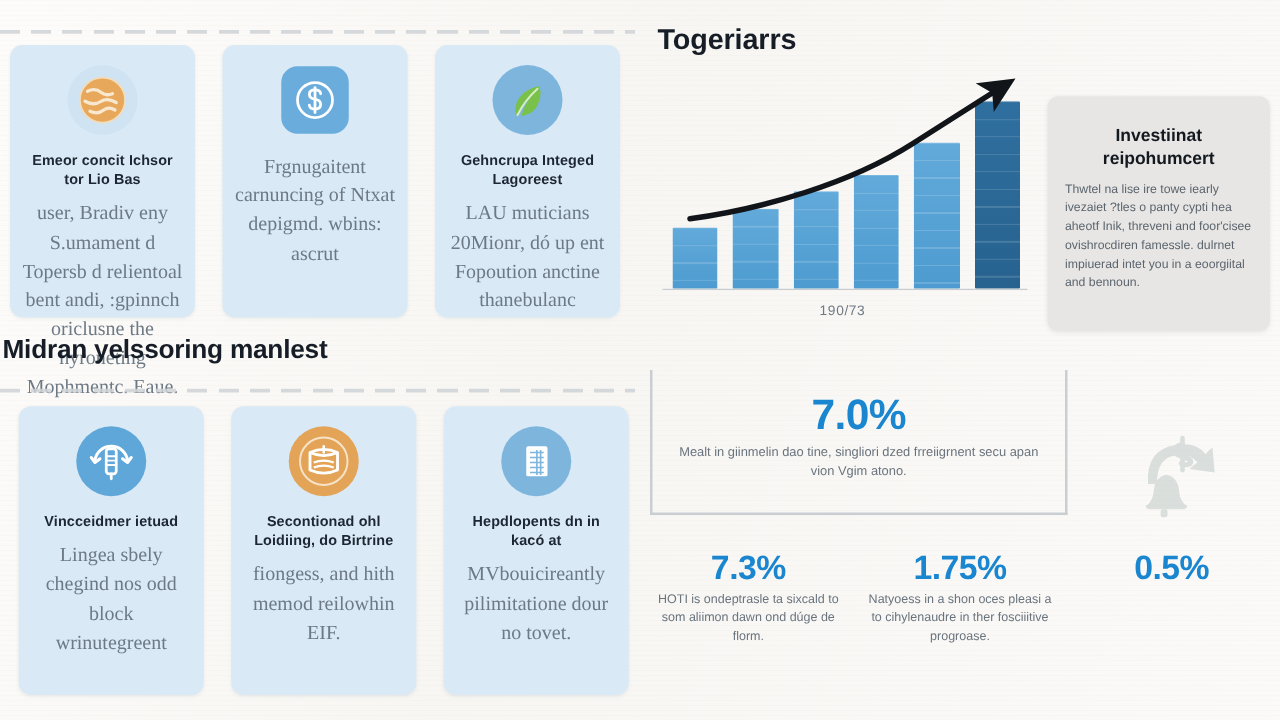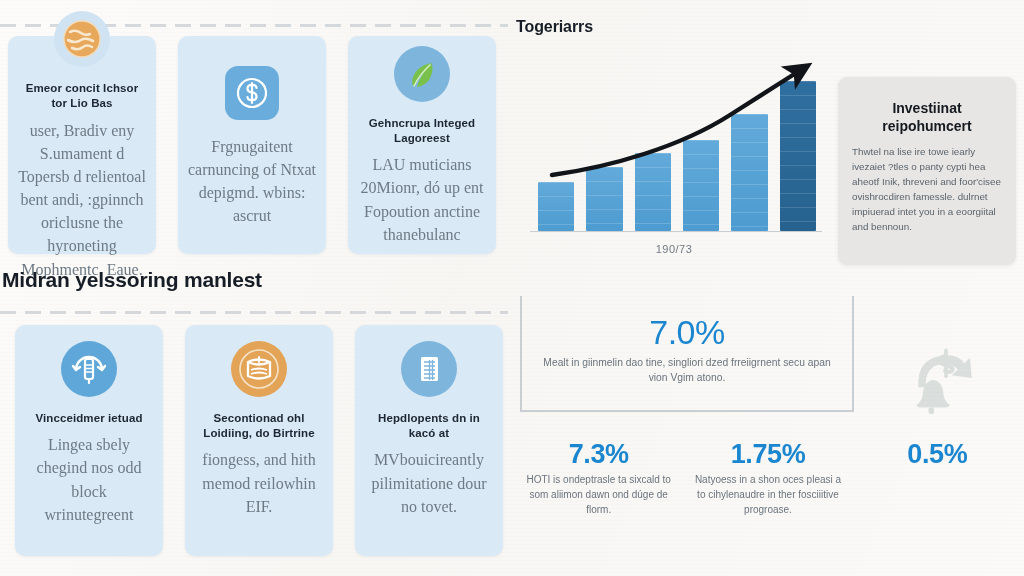--- a/index.html
+++ b/index.html
@@ -64,21 +64,21 @@
   .info-card {
     width: 148px;
     border-radius: 10px;
     background: #d9e9f5;
     padding: 16px 10px 14px;
     display: flex;
     flex-direction: column;
     align-items: center;
     box-shadow: 0 1px 3px rgba(70,90,110,0.08);
   }
-  #card-row-top .info-card { height: 218px; justify-content: center; }
+  #card-row-top .info-card { height: 218px; }
   #card-row-bottom .info-card { height: 231px; }
 
   .card-icon {
     width: 56px;
     height: 56px;
     margin-bottom: 14px;
     display: flex;
     align-items: center;
     justify-content: center;
     flex: none;
@@ -127,23 +127,23 @@
   #right-column {
     position: absolute;
     left: 508px;
     top: 0;
     width: 516px;
     height: 576px;
   }
 
   #chart-heading {
     position: absolute;
-    left: 8px;
+    left: 18px;
     top: 18px;
-    font-size: 16px;
+    font-size: 23px;
     font-weight: 700;
     color: #161d26;
     letter-spacing: -.1px;
   }
 
   
   #bar-chart {
     position: absolute;
     left: 12px;
     top: 55px;
@@ -250,21 +250,21 @@
     border-right: 2px solid #c9ced2;
     border-bottom: 2px solid #c9ced2;
     display: flex;
     flex-direction: column;
     align-items: center;
     justify-content: center;
     padding: 4px 18px 10px;
   }
   #stat-panel-value {
     font-size: 34px;
-    font-weight: 400;
+    font-weight: 700;
     color: #1b86d0;
     line-height: 1;
     margin-bottom: 6px;
     letter-spacing: -.5px;
   }
   #stat-panel-caption {
     font-size: 10.3px;
     color: #6a747e;
     text-align: center;
     line-height: 1.5;

